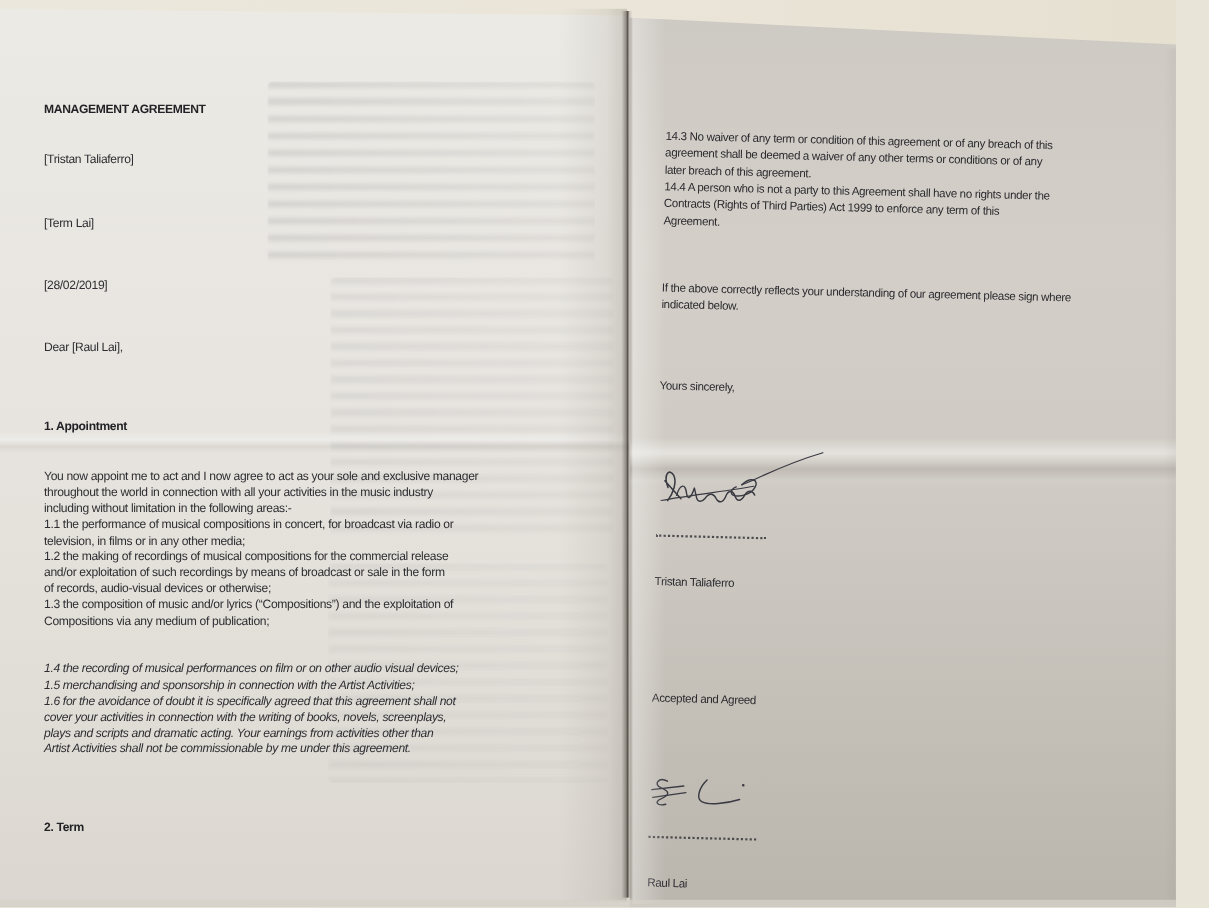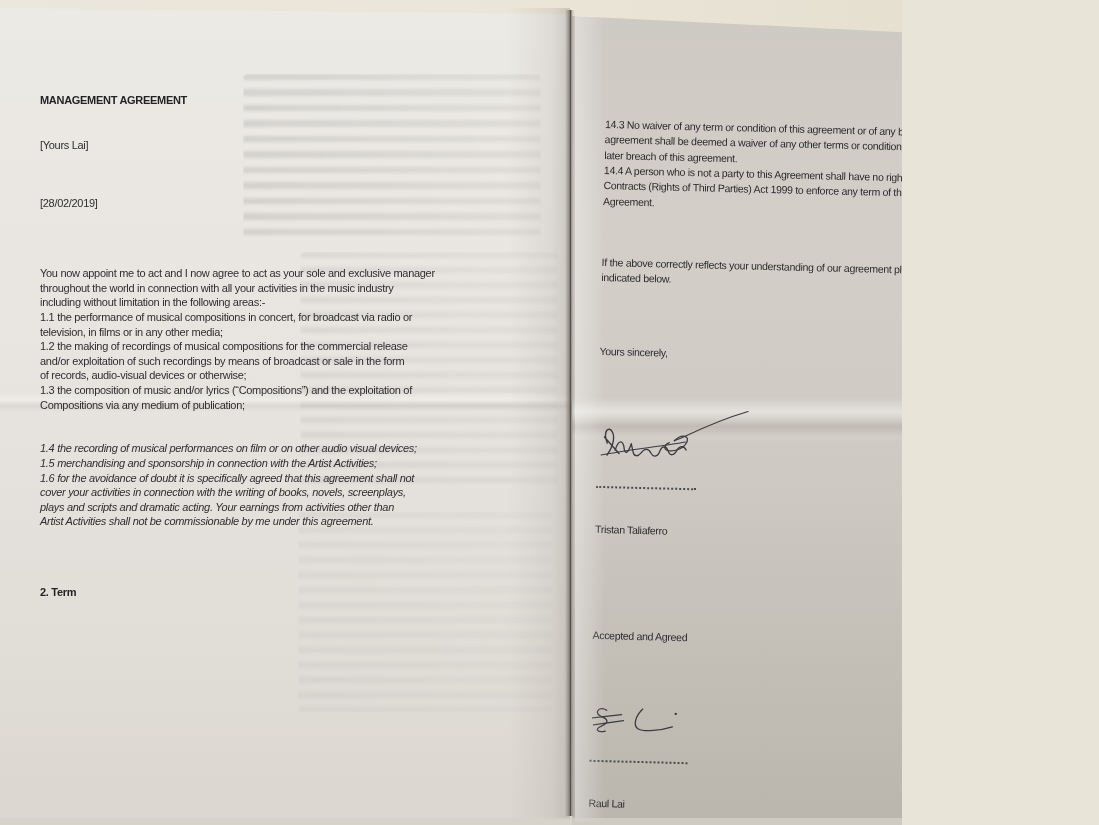--- a/index.html
+++ b/index.html
@@ -2,21 +2,21 @@
 <html><head>
 <meta charset="utf-8">
 <style>
   * { box-sizing: border-box; margin: 0; padding: 0; }
   html,body { width:100%; height:100%; }
   body {
     font-family: "Liberation Sans", "DejaVu Sans", sans-serif;
     background:#e9e4d8;
   }
   #photo {
-    position:relative; width:902px; height:825px; overflow:hidden;
+    position:relative; width:1069px; height:825px; overflow:hidden;
     background: linear-gradient(to right, #ece7dc 0%, #eae5d8 55%, #e6e0d1 100%);
   }
   
   .page { position:absolute; top:0; height:825px; }
   #page-left {
     left:0; width:572px;
     clip-path: polygon(0 8px, 100% 14px, 100% 100%, 0 100%);
     background: linear-gradient(to bottom, #eceae5 0%, #e8e5e0 42%, #e2dfd9 72%, #dbd7d0 100%);
   }
   #page-right {
@@ -89,23 +89,26 @@
 <div id="photo">
 
   <div class="page" id="page-left">
     <div class="ghost" id="ghost-a"></div>
     <div class="ghost" id="ghost-b"></div>
     <div class="ghost" id="ghost-c"></div>
     <div class="shade" id="left-crease"></div>
 
     <div class="lp-txt">
       <div class="blk hd">MANAGEMENT AGREEMENT</div>
-      <div class="blk">[Yours Lai]</div>
+      <div class="blk">[Tristan Taliaferro]</div>
+      <div class="blk">[Term Lai]</div>
       <div class="blk-big">[28/02/2019]</div>
+      <div class="blk">Dear [Raul Lai],</div>
 
+      <div class="hd">1. Appointment</div>
       <div class="body-blk">You now appoint me to act and I now agree to act as your sole and exclusive manager
 throughout the world in connection with all your activities in the music industry
 including without limitation in the following areas:-
 1.1 the performance of musical compositions in concert, for broadcast via radio or
 television, in films or in any other media;
 1.2 the making of recordings of musical compositions for the commercial release
 and/or exploitation of such recordings by means of broadcast or sale in the form
 of records, audio-visual devices or otherwise;
 1.3 the composition of music and/or lyrics (“Compositions”) and the exploitation of
 Compositions via any medium of publication;</div>

